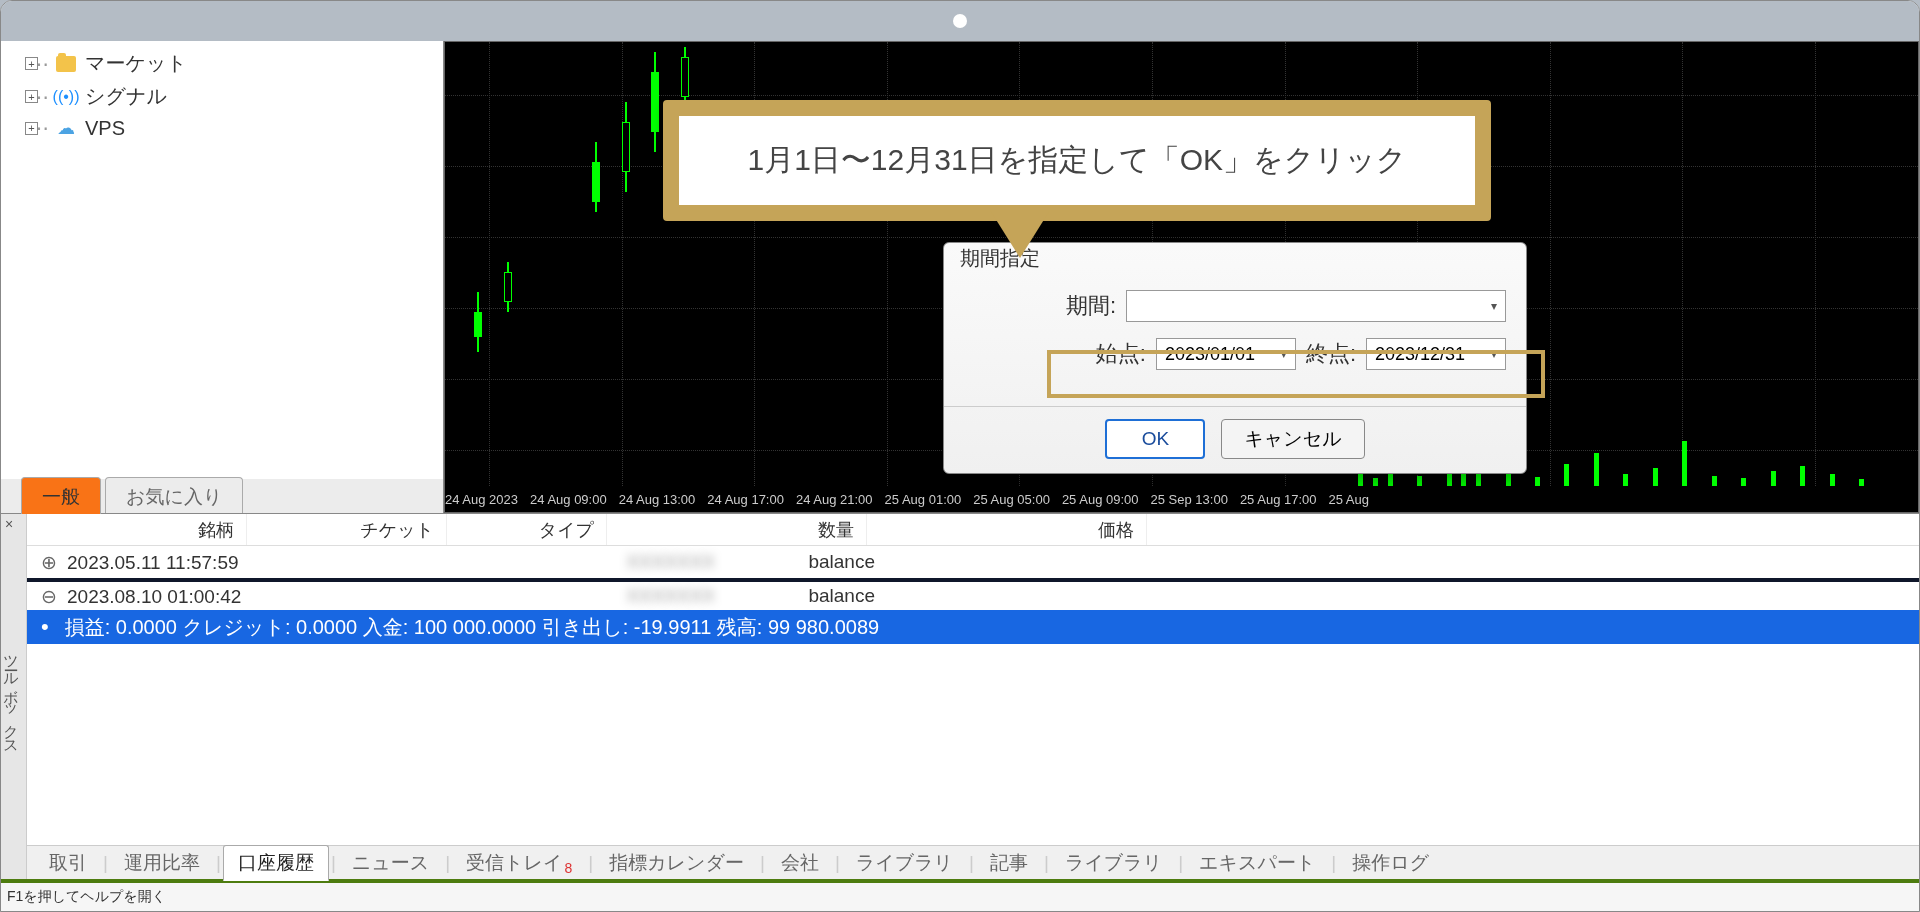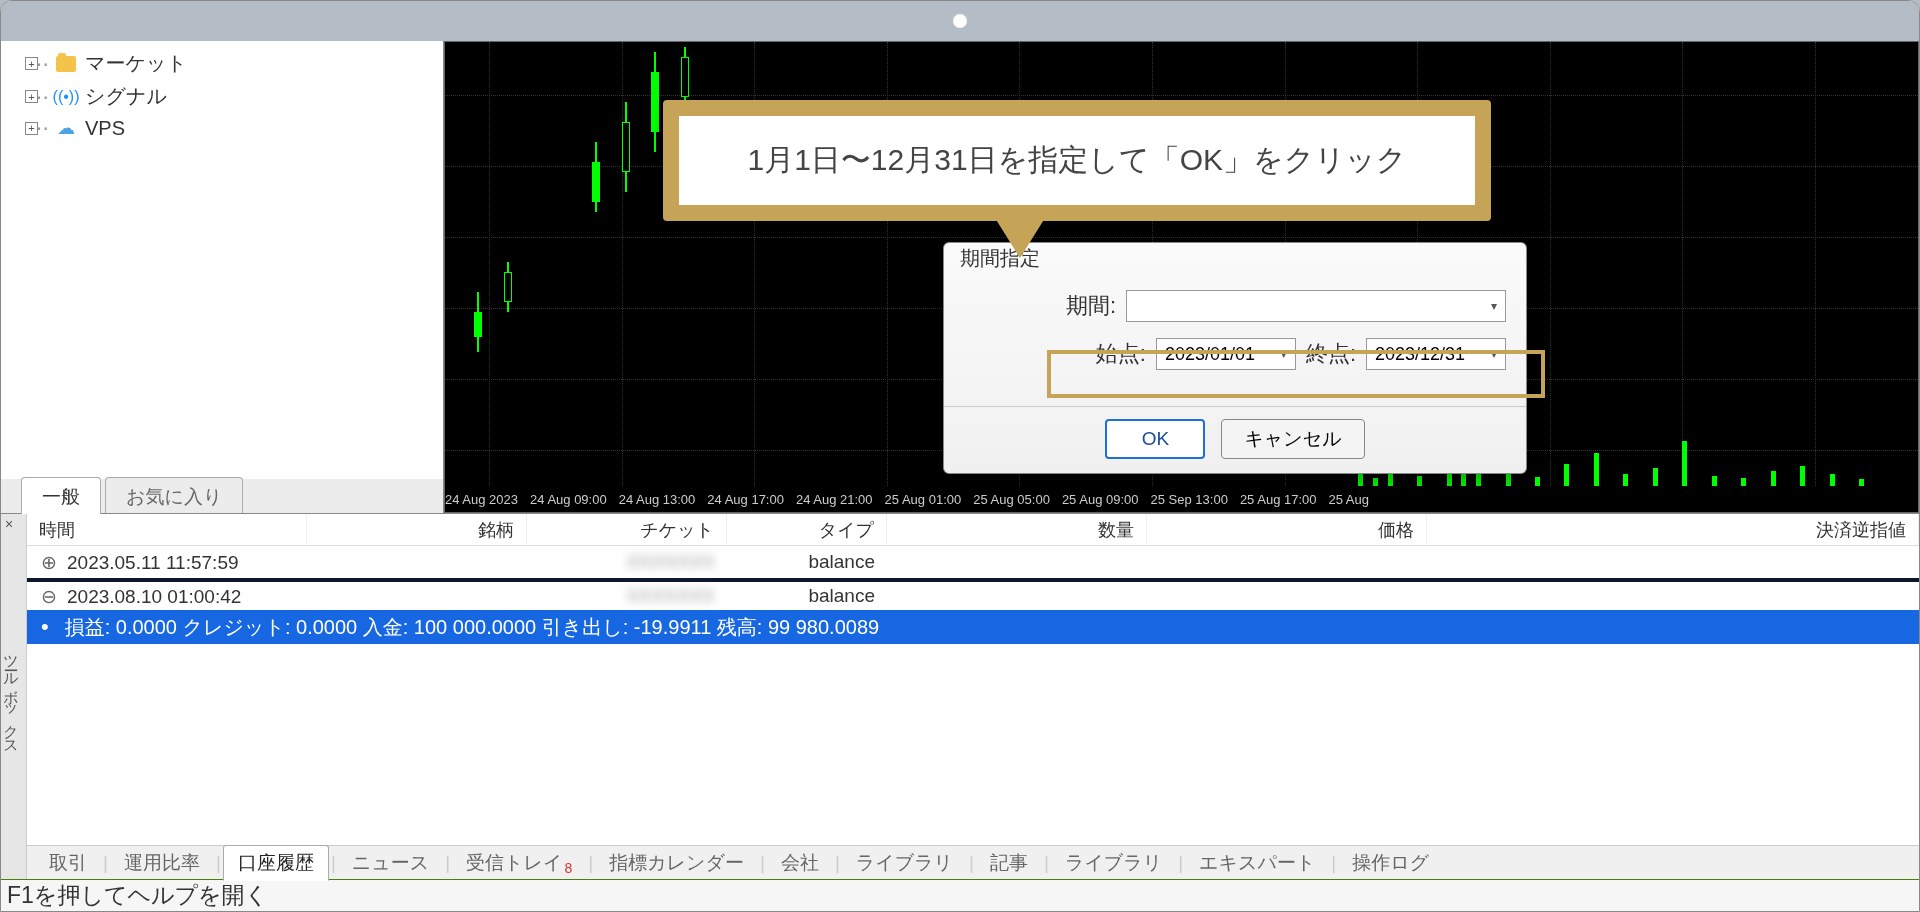--- a/index.html
+++ b/index.html
@@ -40,21 +40,21 @@
     
     .nav-tabs {
       display: flex; gap: 4px; padding: 0 10px 0 20px; border-top: none;
       background: #ececec; height: 34px; align-items: flex-end;
     }
     .nav-tab {
       padding: 6px 20px 4px; font-size: 19px; color: #666;
       border: 1px solid #aaa; border-bottom: none; border-radius: 4px 4px 0 0;
       background: #ececec; position: relative; top: 1px;
     }
-    .nav-tab.active { background: #ffffff; color: #333; z-index: 2; }
+    .nav-tab.active { background: #f97316; color: #333; z-index: 2; }
     
     .chart-panel {
       flex: 1; background: #000; position: relative; border: 1px solid #666;
     }
     .chart-grid {
       position: absolute; inset: 0 0 26px 0;
     }
     .chart-grid .hline { position: absolute; left: 0; right: 0; border-top: 1px dotted #333; }
     .chart-grid .vline { position: absolute; top: 0; bottom: 0; border-left: 1px dotted #333; }
     .candles { position: absolute; inset: 0 0 26px 0; }
@@ -145,21 +145,21 @@
     .bottom-tabs {
       display: flex; gap: 0; background: #f0f0f0; height: 34px; align-items: center;
       border-top: 1px solid #ccc; padding: 0 8px; font-size: 19px; color: #666;
     }
     .btab { padding: 4px 14px; position: relative; }
     .btab.active { background: #fff; border: 1px solid #aaa; border-bottom: 1px solid #fff; color: #222; border-radius: 3px 3px 0 0; }
     .sep { color: #ccc; padding: 0 2px; }
     .badge-red { color: #d33; font-size: 14px; position: relative; top: 4px; margin-left: 2px; }
     
     .status-bar {
-      height: 32px; background: #f6f6f6; border-top: 1px solid #4d7c0f; font-size: 23px;
+      height: 32px; background: #f6f6f6; border-top: 4px solid #4d7c0f; font-size: 14px;
       color: #333; padding: 4px 6px; display: flex; align-items: center;
     }
     
     .col-time { width: 280px; text-align: left; }
     .col-symbol { width: 220px; text-align: right; }
     .col-ticket { width: 200px; text-align: right; }
     .col-type { width: 160px; text-align: right; }
     .col-qty { width: 260px; text-align: right; }
     .col-price { width: 280px; text-align: right; }
     .col-sl { flex: 1; text-align: right; padding-right: 16px; }
@@ -316,27 +316,25 @@
           </div>
         </div>
       </div>
     </div>
 
     <div class="terminal">
       <span class="close-x">×</span>
       <div class="vertical-label">ツールボックス</div>
       <div class="terminal-content">
         <div class="grid-header">
-          <div class="col col-time">時間</div>
           <div class="col col-symbol">銘柄</div>
           <div class="col col-ticket">チケット</div>
           <div class="col col-type">タイプ</div>
           <div class="col col-qty">数量</div>
           <div class="col col-price">価格</div>
-          <div class="col col-sl">決済逆指値</div>
         </div>
         <div class="grid-row">
           <div class="cell col-time"><span class="row-icon">⊕</span><span>2023.05.11 11:57:59</span></div>
           <div class="cell col-symbol"></div>
           <div class="cell col-ticket blur-cell">XXXXXXX</div>
           <div class="cell col-type">balance</div>
           <div class="cell col-qty"></div>
             <div class="cell col-price"></div>
             <div class="cell col-sl"></div>
         </div>

